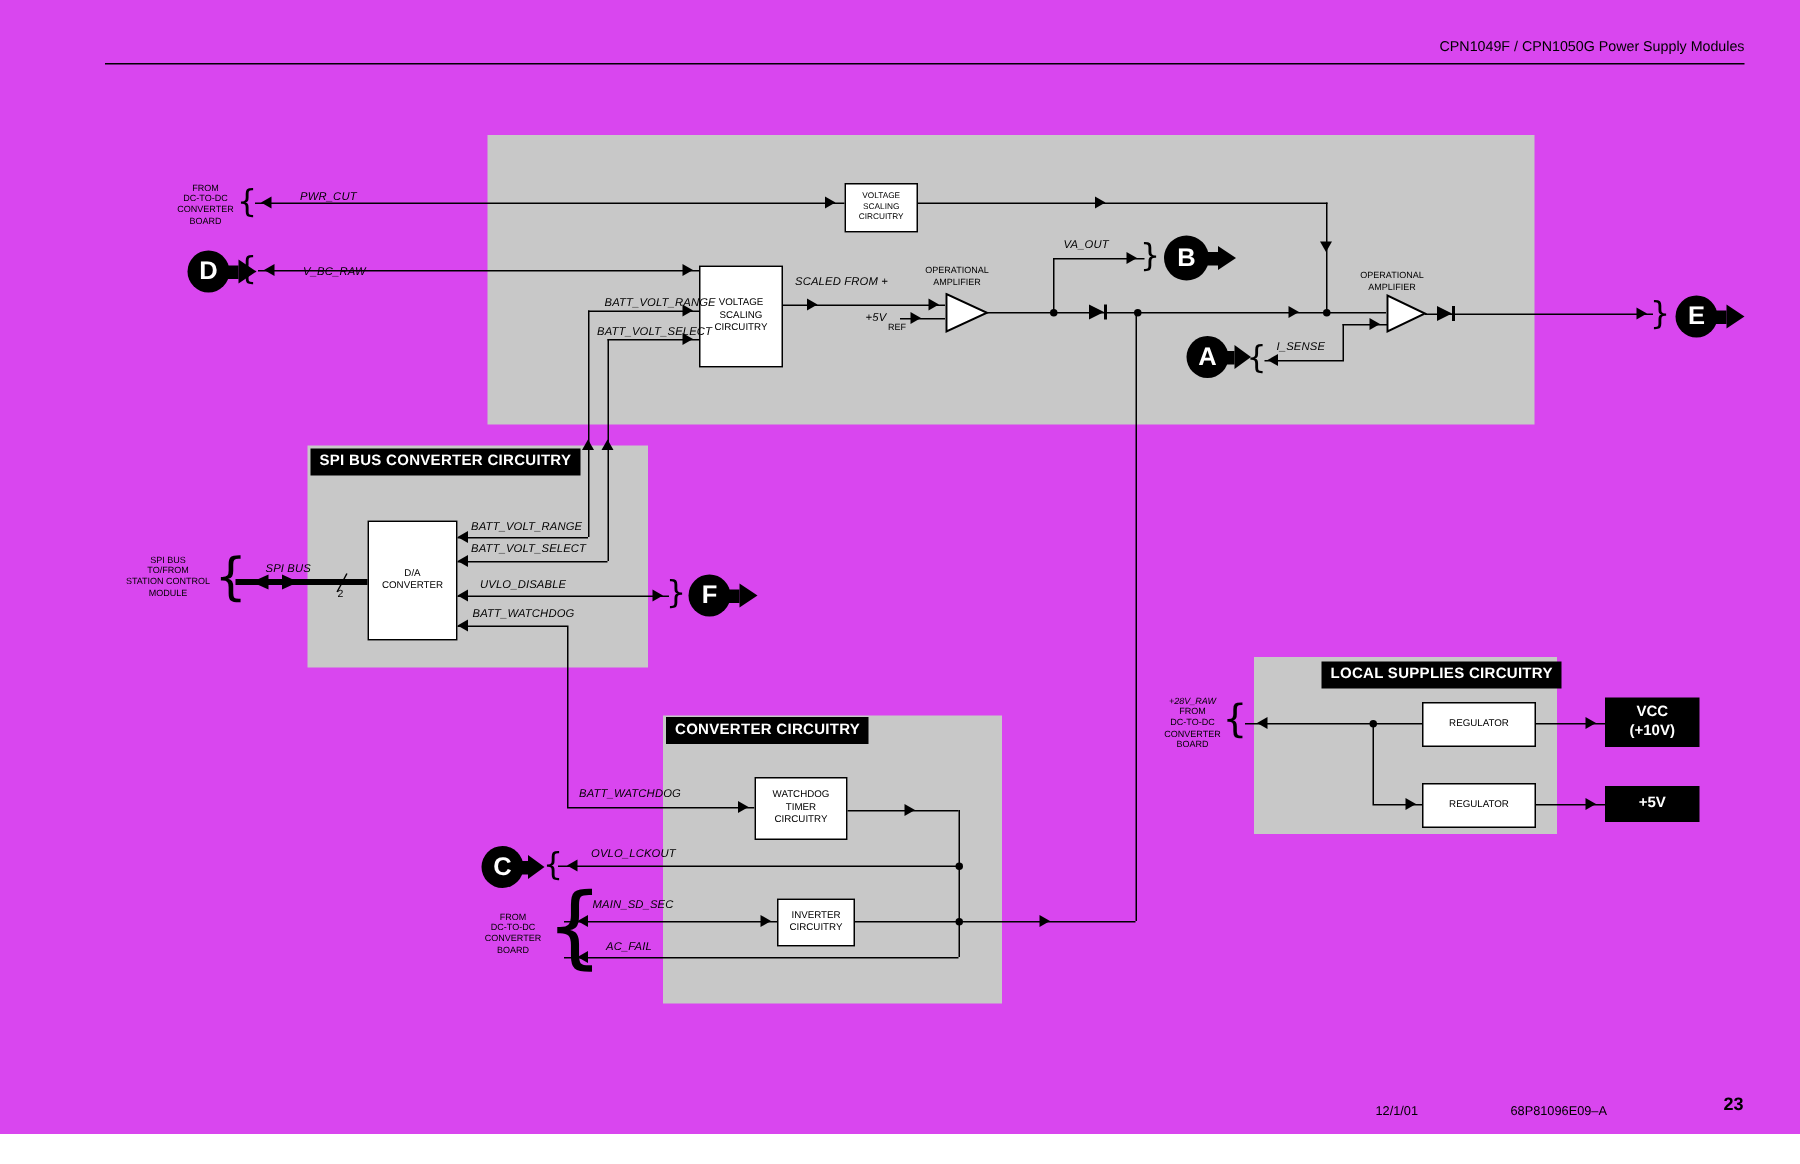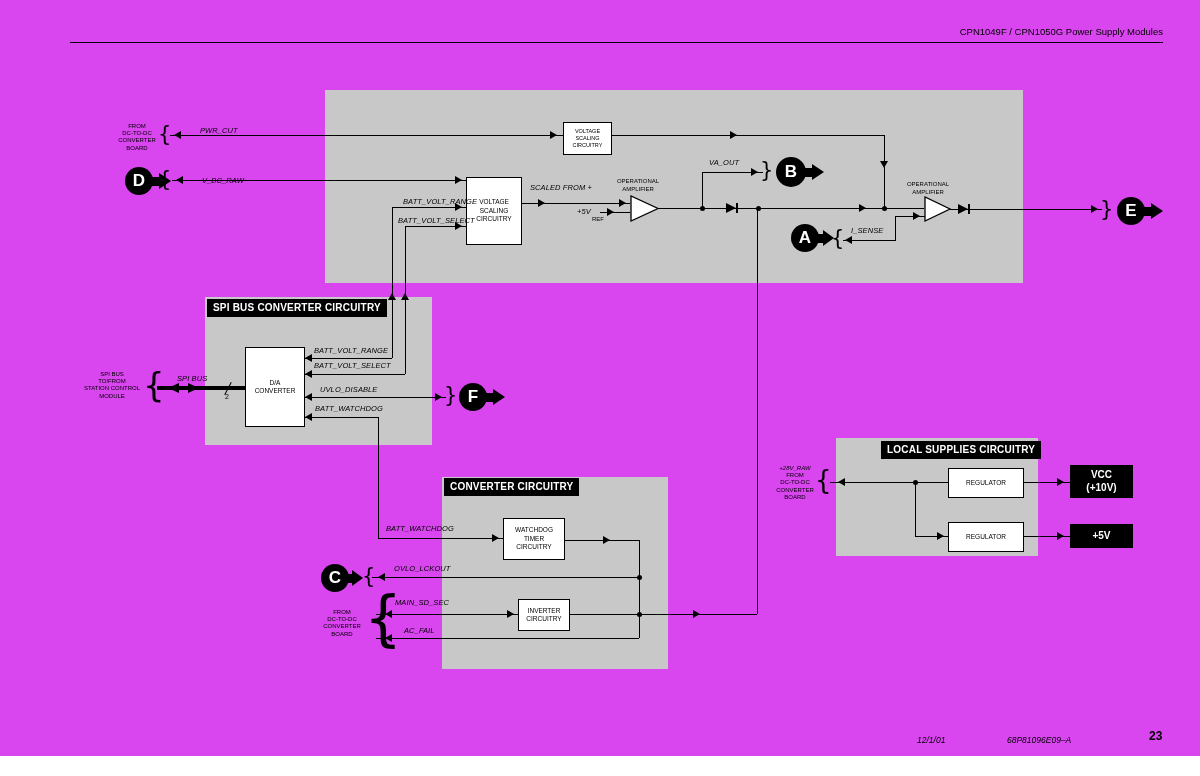--- a/index.html
+++ b/index.html
@@ -21,21 +21,21 @@
   .arr{position:absolute;width:0;height:0;}
   .brace{position:absolute;line-height:1;font-family:"DejaVu Sans",sans-serif;}
   .conn-c{position:absolute;border-radius:50%;background:#000;color:#fff;font-weight:bold;
           display:flex;align-items:center;justify-content:center;font-size:17px;}
   .stem{position:absolute;background:#000;}
   .opamp{position:absolute;}
   .hdr{position:absolute;font-size:9.5px;text-align:right;}
   .cap{position:absolute;font-size:10px;white-space:nowrap;}
   .cap .f{font-weight:bold;font-style:italic;}
   .cap .t{margin-left:9px;}
-  .ftr{position:absolute;font-size:8.5px;white-space:nowrap;font-style:italic;}
+  .ftr{position:absolute;font-size:8.5px;white-space:nowrap;}
   .pgnum{position:absolute;font-size:12px;font-weight:bold;}
   .slash{position:absolute;width:14px;border-top:1.5px solid #000;transform:rotate(-62deg);}
 </style>
 </head>
 <body>
 
 <div id="page">
 
   <div class="hdr" style="left:863px;top:26px;width:300px;">CPN1049F / CPN1050G Power Supply Modules</div>
 

